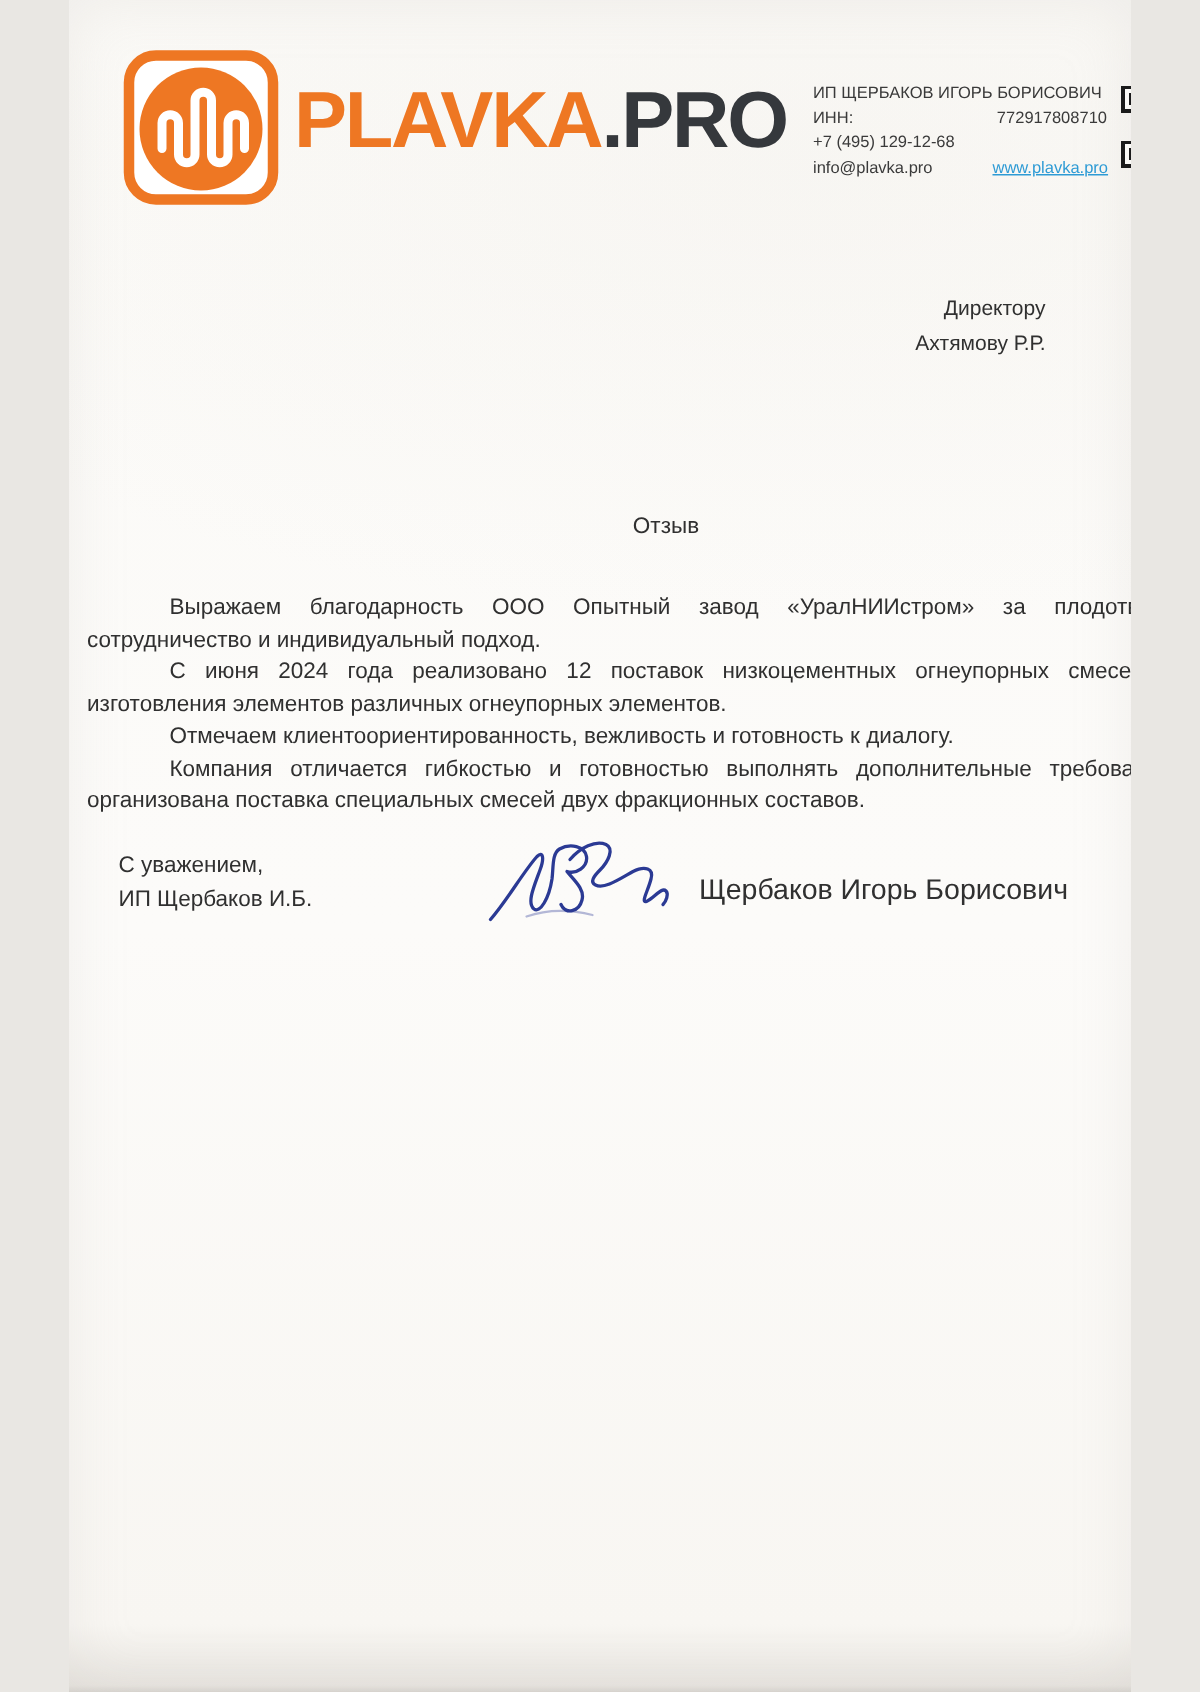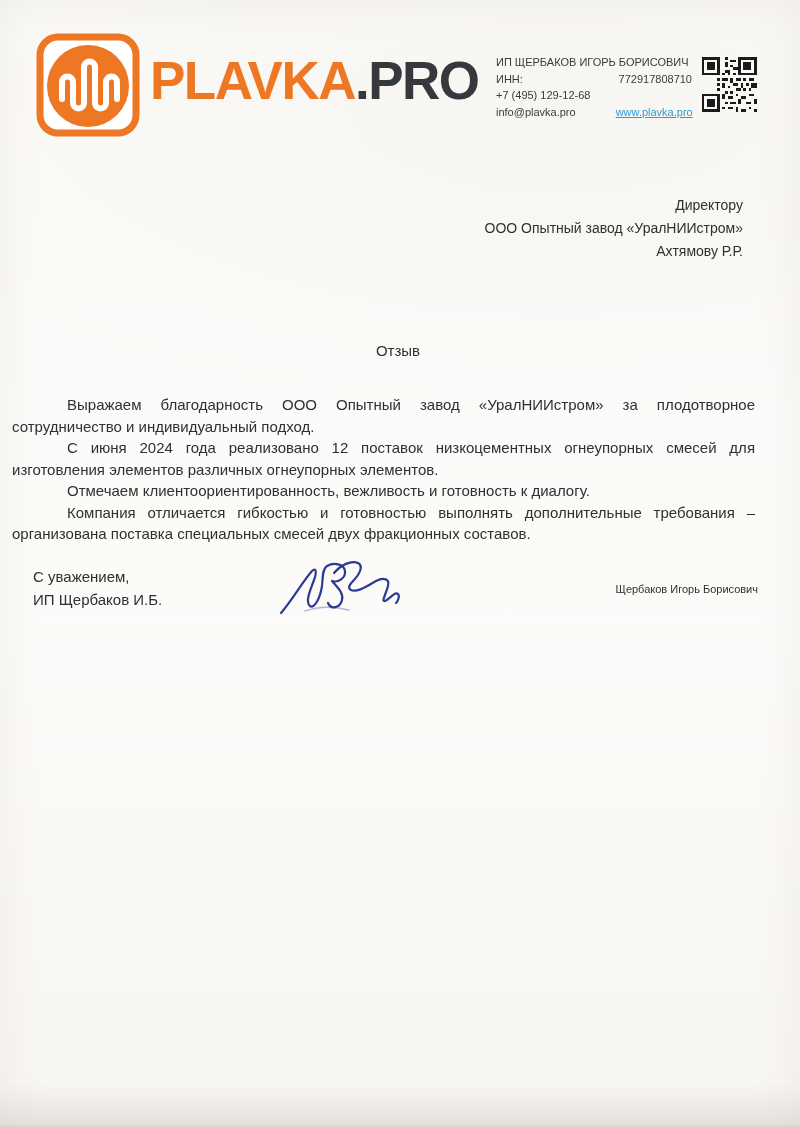--- a/index.html
+++ b/index.html
@@ -1,18 +1,18 @@
 <!DOCTYPE html>
 <html><head>
 <meta charset="utf-8">
 <style>
   html, body { margin: 0; padding: 0; background: #e9e7e3; }
   .page {
     position: relative;
-    width: 800px;
+    width: 708px;
     height: 1128px;
     margin: 0 auto;
     overflow: hidden;
     font-family: "Liberation Sans", sans-serif;
     color: #303030;
     background:
       radial-gradient(1200px 500px at 70% 10%, rgba(240,237,232,0.35), rgba(0,0,0,0) 60%),
       linear-gradient(180deg, #fbfaf7 0%, #fcfbf9 55%, #f8f6f2 96%, #e8e5e0 99.6%, #d9d6d1 100%);
     box-shadow: inset 0 0 40px rgba(190,185,175,0.18);
   }
@@ -57,21 +57,21 @@
   .letter-body p { margin: 0; text-indent: 55px; }
 
   
   .sig-left {
     position: absolute; left: 33px; top: 565px;
     font-size: 15px; line-height: 23px;
   }
   .sig-scribble { position: absolute; left: 276px; top: 555px; }
   .sig-right {
     position: absolute; right: 42px; top: 583px;
-    font-size: 11px; white-space: nowrap;
+    font-size: 19px; white-space: nowrap;
   }
 </style>
 </head>
 <body>
 
 <div class="page">
 
   <div>
 
     <span class="logo-icon">
@@ -159,21 +159,20 @@
             <rect x="15" y="20" width="2" height="1"></rect>
           <rect x="18" y="19" width="1" height="1"></rect>
             <rect x="20" y="20" width="1" height="1"></rect>
         </g>
       </svg>
     </span>
   </div>
 
   <div class="recipient">
     <div>Директору</div>
-    <div>ООО Опытный завод «УралНИИстром»</div>
     <div>Ахтямову Р.Р.</div>
   </div>
 
   <div class="doc-title">Отзыв</div>
 
   <div class="letter-body">
     <p>Выражаем благодарность ООО Опытный завод «УралНИИстром» за плодотворное сотрудничество и индивидуальный подход.</p>
     <p>С июня 2024 года реализовано 12 поставок низкоцементных огнеупорных смесей для изготовления элементов различных огнеупорных элементов.</p>
     <p>Отмечаем клиентоориентированность, вежливость и готовность к диалогу.</p>
     <p>Компания отличается гибкостью и готовностью выполнять дополнительные требования – организована поставка специальных смесей двух фракционных составов.</p>

